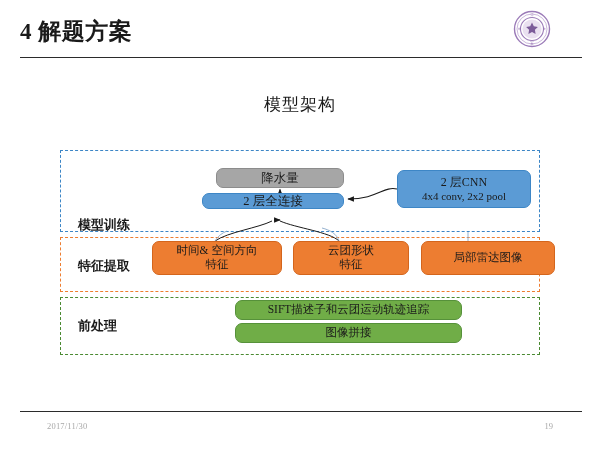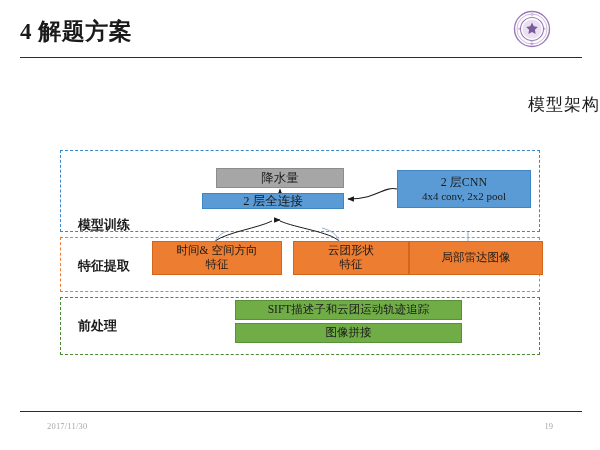--- a/index.html
+++ b/index.html
@@ -48,21 +48,21 @@
     height: 38px;
   }
   .logo svg { display: block; }
 
   
   .diagram-title {
     position: absolute;
     left: 0;
     top: 93px;
     width: 600px;
-    text-align: right;
+    text-align: center;
     font-size: 17px;
     font-weight: normal;
     color: #1a1a1a;
     letter-spacing: 1px;
   }
 
   
   .diagram {
     position: absolute;
     left: 0;
@@ -96,20 +96,21 @@
     position: absolute;
     display: flex;
     align-items: center;
     justify-content: center;
     flex-direction: column;
     text-align: center;
     color: #ffffff;
     font-size: 11.5px;
     line-height: 1.18;
     padding: 1px 2px;
+    border-radius: 7px;
   }
 
   .node-precip {
     left: 216px; top: 168px; width: 128px; height: 20px;
     background: #A6A6A6;
     border: 0.8px solid #8c8c8c;
     color: #1a1a1a;
     font-size: 12.5px;
   }
   .node-fc {
@@ -132,21 +133,21 @@
     left: 152px; top: 241px; width: 130px; height: 34px;
     background: #ED7D31; border: 0.8px solid #d4651c;
     color: #1a1a1a;
   }
   .node-feat2 {
     left: 293px; top: 241px; width: 116px; height: 34px;
     background: #ED7D31; border: 0.8px solid #d4651c;
     color: #1a1a1a;
   }
   .node-feat3 {
-    left: 409px; top: 241px; width: 134px; height: 34px;
+    left: 421px; top: 241px; width: 134px; height: 34px;
     background: #ED7D31; border: 0.8px solid #d4651c;
     color: #1a1a1a;
   }
 
   .node-pre1 {
     left: 235px; top: 300px; width: 227px; height: 20px;
     background: #70AD47; border: 0.8px solid #56913a;
     color: #1a1a1a;
   }
   .node-pre2 {

